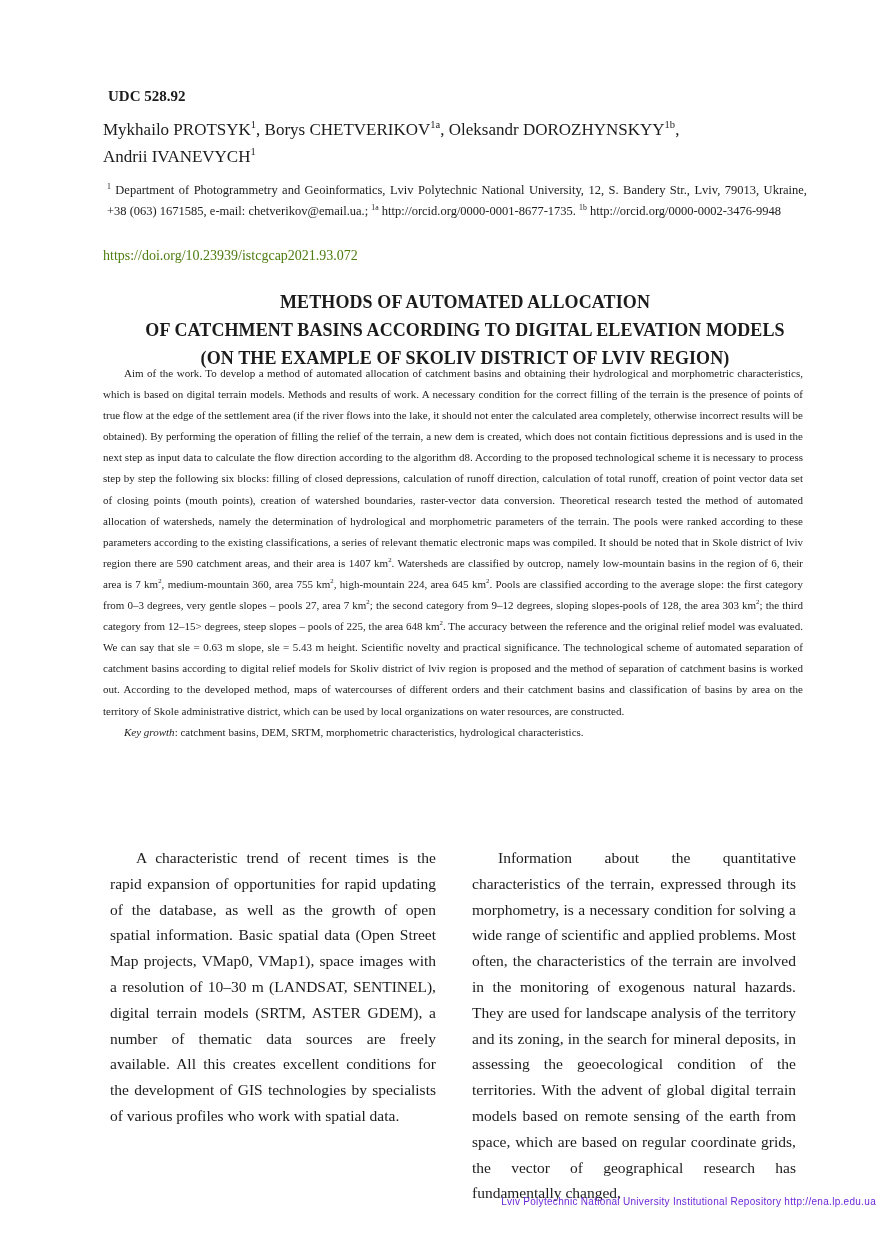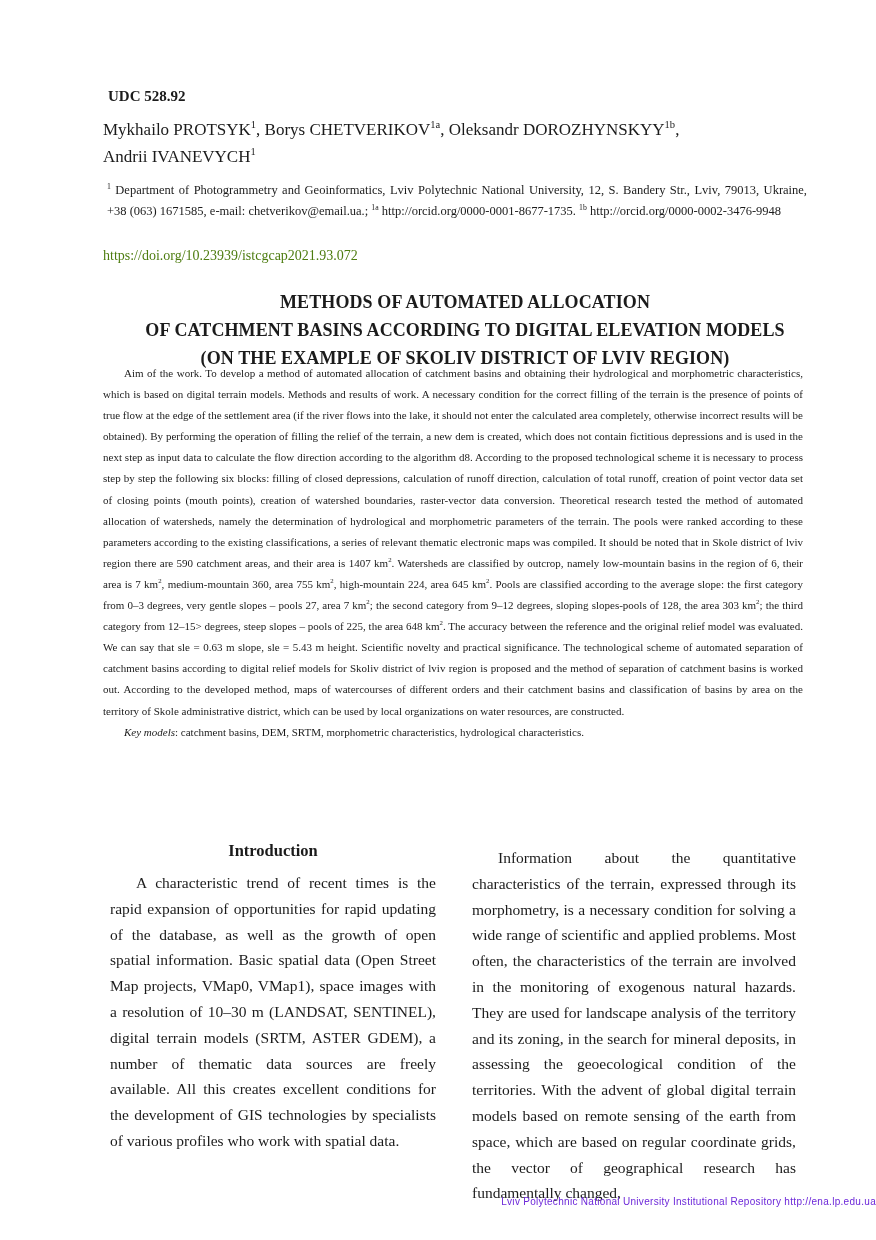--- a/index.html
+++ b/index.html
@@ -72,26 +72,25 @@
     <p class="authors">Mykhailo PROTSYK<sup>1</sup>, Borys CHETVERIKOV<sup>1a</sup>, Oleksandr DOROZHYNSKYY<sup>1b</sup>,<br>Andrii IVANEVYCH<sup>1</sup></p>
 
     <p class="affiliation"><sup>1</sup> Department of Photogrammetry and Geoinformatics, Lviv Polytechnic National University, 12, S. Bandery Str., Lviv, 79013, Ukraine, +38 (063) 1671585, e-mail: chetverikov@email.ua.; <sup>1a</sup> http://orcid.org/0000-0001-8677-1735. <sup>1b</sup> http://orcid.org/0000-0002-3476-9948</p>
 
     <p class="doi">https://doi.org/10.23939/istcgcap2021.93.072</p>
 
     <h1 class="title">METHODS OF AUTOMATED ALLOCATION<br>OF CATCHMENT BASINS ACCORDING TO DIGITAL ELEVATION MODELS<br>(ON THE EXAMPLE OF SKOLIV DISTRICT OF LVIV REGION)</h1>
 
     <div class="abstract-block">
       <p class="abstract">Aim of the work. To develop a method of automated allocation of catchment basins and obtaining their hydrological and morphometric characteristics, which is based on digital terrain models. Methods and results of work. A necessary condition for the correct filling of the terrain is the presence of points of true flow at the edge of the settlement area (if the river flows into the lake, it should not enter the calculated area completely, otherwise incorrect results will be obtained). By performing the operation of filling the relief of the terrain, a new dem is created, which does not contain fictitious depressions and is used in the next step as input data to calculate the flow direction according to the algorithm d8. According to the proposed technological scheme it is necessary to process step by step the following six blocks: filling of closed depressions, calculation of runoff direction, calculation of total runoff, creation of point vector data set of closing points (mouth points), creation of watershed boundaries, raster-vector data conversion. Theoretical research tested the method of automated allocation of watersheds, namely the determination of hydrological and morphometric parameters of the terrain. The pools were ranked according to these parameters according to the existing classifications, a series of relevant thematic electronic maps was compiled. It should be noted that in Skole district of lviv region there are 590 catchment areas, and their area is 1407 km<sup>2</sup>. Watersheds are classified by outcrop, namely low-mountain basins in the region of 6, their area is 7 km<sup>2</sup>, medium-mountain 360, area 755 km<sup>2</sup>, high-mountain 224, area 645 km<sup>2</sup>. Pools are classified according to the average slope: the first category from 0–3 degrees, very gentle slopes – pools 27, area 7 km<sup>2</sup>; the second category from 9–12 degrees, sloping slopes-pools of 128, the area 303 km<sup>2</sup>; the third category from 12–15&gt; degrees, steep slopes – pools of 225, the area 648 km<sup>2</sup>. The accuracy between the reference and the original relief model was evaluated. We can say that sle = 0.63 m slope, sle = 5.43 m height. Scientific novelty and practical significance. The technological scheme of automated separation of catchment basins according to digital relief models for Skoliv district of lviv region is proposed and the method of separation of catchment basins is worked out. According to the developed method, maps of watercourses of different orders and their catchment basins and classification of basins by area on the territory of Skole administrative district, which can be used by local organizations on water resources, are constructed.</p>
-      <p class="keywords"><i>Key models</i>: catchment basins, DEM, SRTM, morphometric characteristics, hydrological characteristics.</p>
+      <p class="keywords"><i>Key growth</i>: catchment basins, DEM, SRTM, morphometric characteristics, hydrological characteristics.</p>
     </div>
 
     <div class="columns">
       <div class="col col-left">
-        <h2 class="section-heading">Introduction</h2>
         <p class="col-para">A characteristic trend of recent times is the rapid expansion of opportunities for rapid updating of the database, as well as the growth of open spatial information. Basic spatial data (Open Street Map projects, VMap0, VMap1), space images with a resolution of 10–30 m (LANDSAT, SENTINEL), digital terrain models (SRTM, ASTER GDEM), a number of thematic data sources are freely available. All this creates excellent conditions for the development of GIS technologies by specialists of various profiles who work with spatial data.</p>
       </div>
       <div class="col col-right">
         <p class="col-para">Information about the quantitative characteristics of the terrain, expressed through its morphometry, is a necessary condition for solving a wide range of scientific and applied problems. Most often, the characteristics of the terrain are involved in the monitoring of exogenous natural hazards. They are used for landscape analysis of the territory and its zoning, in the search for mineral deposits, in assessing the geoecological condition of the territories. With the advent of global digital terrain models based on remote sensing of the earth from space, which are based on regular coordinate grids, the vector of geographical research has fundamentally changed,</p>
       </div>
     </div>
 
   </div>
 
   <div class="footer">Lviv Polytechnic National University Institutional Repository http://ena.lp.edu.ua</div>

